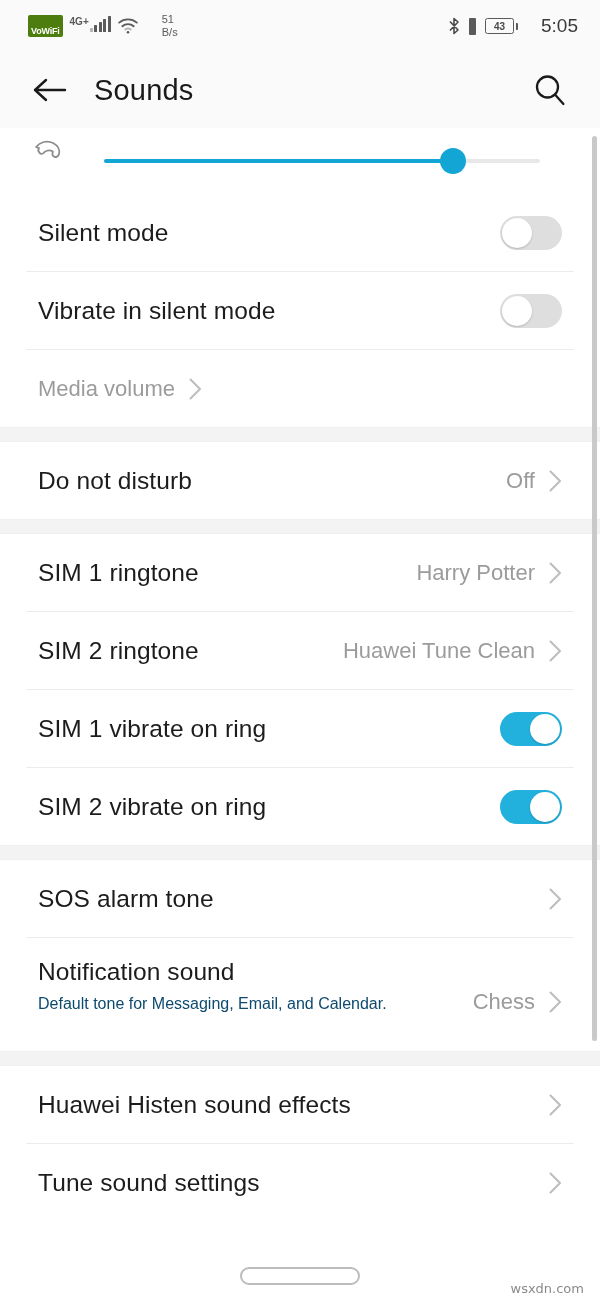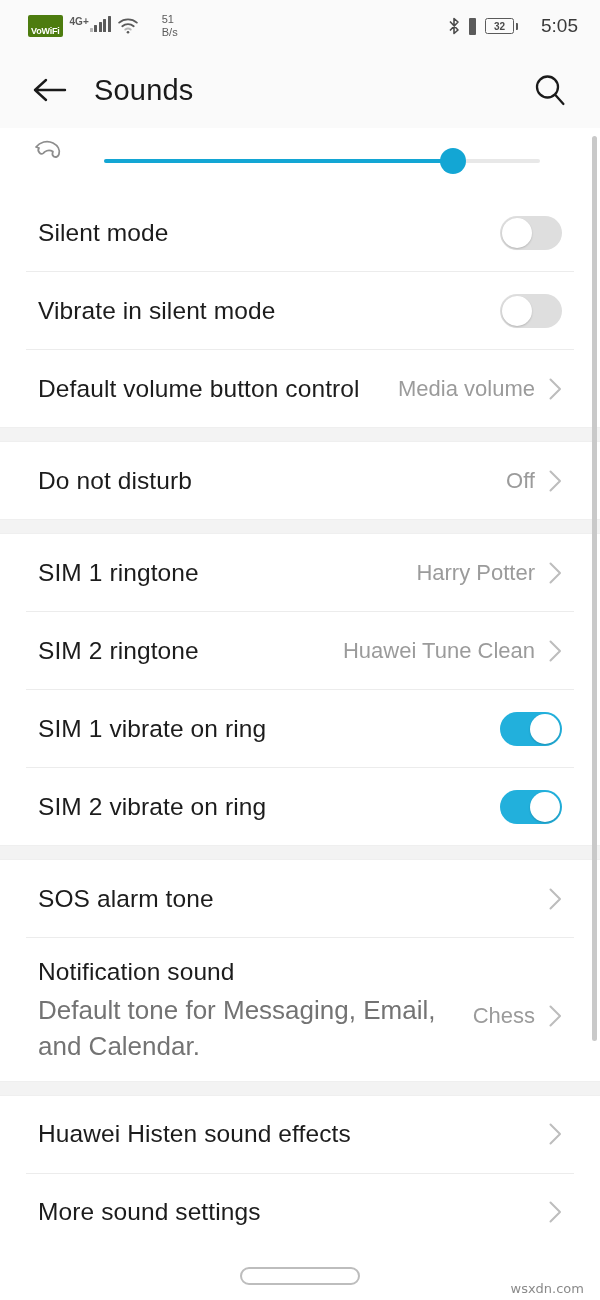--- a/index.html
+++ b/index.html
@@ -151,22 +151,22 @@
   }
   .row.tall { min-height: 113px; padding-top: 14px; padding-bottom: 16px; align-items: flex-start; }
   .row .labels { flex: 1; min-width: 0; }
   .row.tall .labels { padding-top: 6px; }
   .label {
     font-size: 24.5px;
     color: #1c1c1c;
     letter-spacing: 0.1px;
   }
   .sublabel {
-    font-size: 26px;
-    color: #737373;
+    font-size: 16px;
+    color: #0c4a6e;
     margin-top: 7px;
     line-height: 1.38;
     max-width: 400px;
   }
   .value {
     font-size: 22px;
     color: #9b9b9b;
     white-space: nowrap;
     margin-right: 14px;
   }
@@ -272,21 +272,21 @@
       </span>
     </div>
     <div class="sb-right">
       <span class="bt">
         <svg width="12" height="18" viewBox="0 0 12 18">
           <path d="M2 4.5L10 13 6 16.5V1.5L10 5 2 13.5" stroke="#4a4a4a" stroke-width="1.6" fill="none" stroke-linejoin="round"></path>
         </svg>
       </span>
       <span class="vib-ind"></span>
       <span class="battery">
-        <span class="batt-body">32</span>
+        <span class="batt-body">43</span>
         <span class="batt-cap"></span>
       </span>
       <span class="clock">5:05</span>
     </div>
   </div>
 
   <div class="appbar">
     <span class="back-btn">
       <svg width="34" height="26" viewBox="0 0 34 26">
         <path d="M2 13h30M2 13l11-10M2 13l11 10" stroke="#1a1a1a" stroke-width="2.4" fill="none" stroke-linecap="round" stroke-linejoin="round"></path>
@@ -329,23 +329,20 @@
         <div class="row">
           <div class="labels">
             <div class="label">Vibrate in silent mode</div>
           </div>
           <span class="toggle">
             <span class="knob"></span>
           </span>
         </div>
         <div class="divider"></div>
         <div class="row">
-          <div class="labels">
-            <div class="label">Default volume button control</div>
-          </div>
           <span class="value">Media volume</span>
           <span class="chev"><svg width="13" height="22" viewBox="0 0 13 22">
               <path d="M1.5 1.5L11 11l-9.5 9.5" stroke="#bdbdbd" stroke-width="2" fill="none" stroke-linecap="round" stroke-linejoin="round"></path>
             </svg></span>
         </div>
         <div class="gap"></div>
         <div class="row">
           <div class="labels">
             <div class="label">Do not disturb</div>
           </div>
@@ -417,21 +414,21 @@
           <div class="labels">
             <div class="label">Huawei Histen sound effects</div>
           </div>
           <span class="chev"><svg width="13" height="22" viewBox="0 0 13 22">
               <path d="M1.5 1.5L11 11l-9.5 9.5" stroke="#bdbdbd" stroke-width="2" fill="none" stroke-linecap="round" stroke-linejoin="round"></path>
             </svg></span>
         </div>
         <div class="divider"></div>
         <div class="row">
           <div class="labels">
-            <div class="label">More sound settings</div>
+            <div class="label">Tune sound settings</div>
           </div>
           <span class="chev"><svg width="13" height="22" viewBox="0 0 13 22">
               <path d="M1.5 1.5L11 11l-9.5 9.5" stroke="#bdbdbd" stroke-width="2" fill="none" stroke-linecap="round" stroke-linejoin="round"></path>
             </svg></span>
         </div>
       </div>
 
     <div class="scrollbar"></div>
   </div>
 

